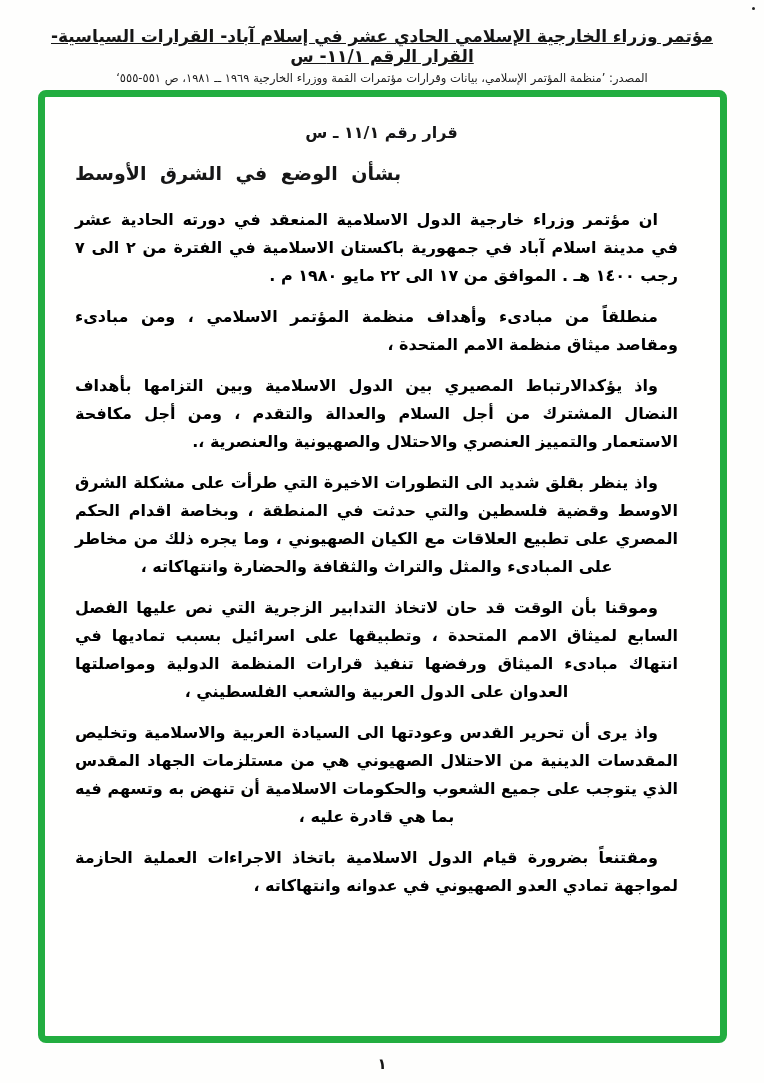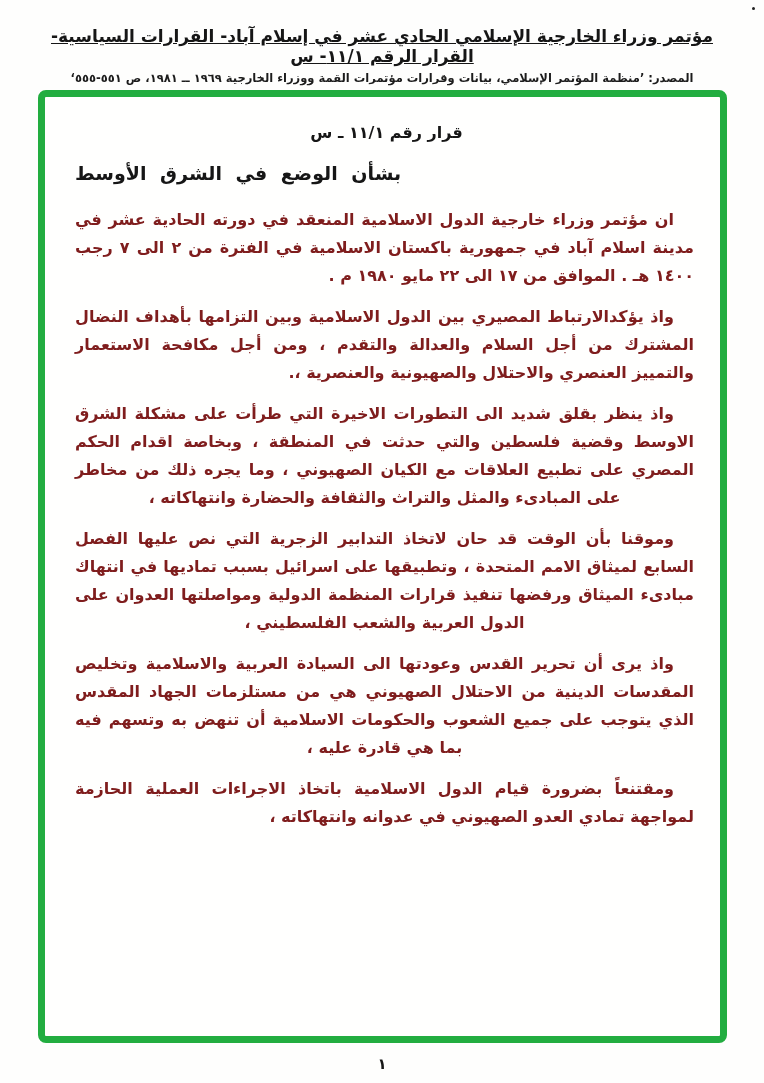--- a/index.html
+++ b/index.html
@@ -23,35 +23,35 @@
   }
   .header-line1 {
     font-size: 17px;
     font-weight: 700;
     line-height: 20px;
     padding: 0 30px;
     text-decoration: underline;
   }
   .header-line2 {
     font-size: 11.5px;
-    font-weight: 700;
+    font-weight: 400;
     margin-top: 5px;
     color: #1c1c1c;
   }
   .doc-box {
     position: absolute;
     left: 38px;
     top: 90px;
     width: 689px;
     height: 953px;
     box-sizing: border-box;
     border: 7px solid #22ad40;
     border-radius: 8px;
     background: #fffffe;
-    padding: 16px 22px 0 30px;
+    padding: 16px 32px 0 30px;
     direction: rtl;
   }
   .doc-title1 {
     text-align: center;
     font-size: 16px;
     font-weight: 700;
     margin-top: 10px;
   }
   .doc-title2 {
     text-align: left;
@@ -65,22 +65,22 @@
   }
   .para {
     direction: rtl;
     unicode-bidi: embed;
     font-size: 16px;
     font-weight: 700;
     line-height: 28px;
     text-align: justify;
     text-align-last: right;
     text-indent: 20px;
-    margin: 13px 4px 0 0;
-    color: #7f1d1d;
+    margin: 13px 10px 0 0;
+    color: #000000;
   }
   .para.last-center {
     text-align-last: center;
   }
   .page-number {
     position: absolute;
     left: 0;
     right: 0;
     bottom: 10px;
     text-align: center;
@@ -108,20 +108,21 @@
   <div class="header">
     <div class="header-line1">مؤتمر وزراء الخارجية الإسلامي الحادي عشر في إسلام آباد- القرارات السياسية- القرار الرقم ١١/١- س</div>
     <div class="header-line2">المصدر: ’منظمة المؤتمر الإسلامي، بيانات وقرارات مؤتمرات القمة ووزراء الخارجية ١٩٦٩ ــ ١٩٨١، ص ٥٥١-٥٥٥‘</div>
   </div>
 
   <div class="doc-box" style="border-color: rgb(34, 173, 64);">
     <div class="doc-title1">قرار رقم ١١/١ ـ س</div>
     <div class="doc-title2">بشأن الوضع في الشرق الأوسط</div>
     <div class="paragraphs">
         <p class="para">ان مؤتمر وزراء خارجية الدول الاسلامية المنعقد في دورته الحادية عشر في مدينة اسلام آباد في جمهورية باكستان الاسلامية في الفترة من ٢ الى ٧ رجب ١٤٠٠ هـ . الموافق من ١٧ الى ٢٢ مايو ١٩٨٠ م .</p>
+        <p class="para">منطلقاً من مبادىء وأهداف منظمة المؤتمر الاسلامي ، ومن مبادىء ومقاصد ميثاق منظمة الامم المتحدة ،</p>
         <p class="para">واذ يؤكدالارتباط المصيري بين الدول الاسلامية وبين التزامها بأهداف النضال المشترك من أجل السلام والعدالة والتقدم ، ومن أجل مكافحة الاستعمار والتمييز العنصري والاحتلال والصهيونية والعنصرية ،.</p>
         <p class="para last-center">واذ ينظر بقلق شديد الى التطورات الاخيرة التي طرأت على مشكلة الشرق الاوسط وقضية فلسطين والتي حدثت في المنطقة ، وبخاصة اقدام الحكم المصري على تطبيع العلاقات مع الكيان الصهيوني ، وما يجره ذلك من مخاطر على المبادىء والمثل والتراث والثقافة والحضارة وانتهاكاته ،</p>
         <p class="para last-center">وموقنا بأن الوقت قد حان لاتخاذ التدابير الزجرية التي نص عليها الفصل السابع لميثاق الامم المتحدة ، وتطبيقها على اسرائيل بسبب تماديها في انتهاك مبادىء الميثاق ورفضها تنفيذ قرارات المنظمة الدولية ومواصلتها العدوان على الدول العربية والشعب الفلسطيني ،</p>
         <p class="para last-center">واذ يرى أن تحرير القدس وعودتها الى السيادة العربية والاسلامية وتخليص المقدسات الدينية من الاحتلال الصهيوني هي من مستلزمات الجهاد المقدس الذي يتوجب على جميع الشعوب والحكومات الاسلامية أن تنهض به وتسهم فيه بما هي قادرة عليه ،</p>
         <p class="para">ومقتنعاً بضرورة قيام الدول الاسلامية باتخاذ الاجراءات العملية الحازمة لمواجهة تمادي العدو الصهيوني في عدوانه وانتهاكاته ،</p>
       </div>
   </div>
 
   <div class="page-number">١</div>
 

